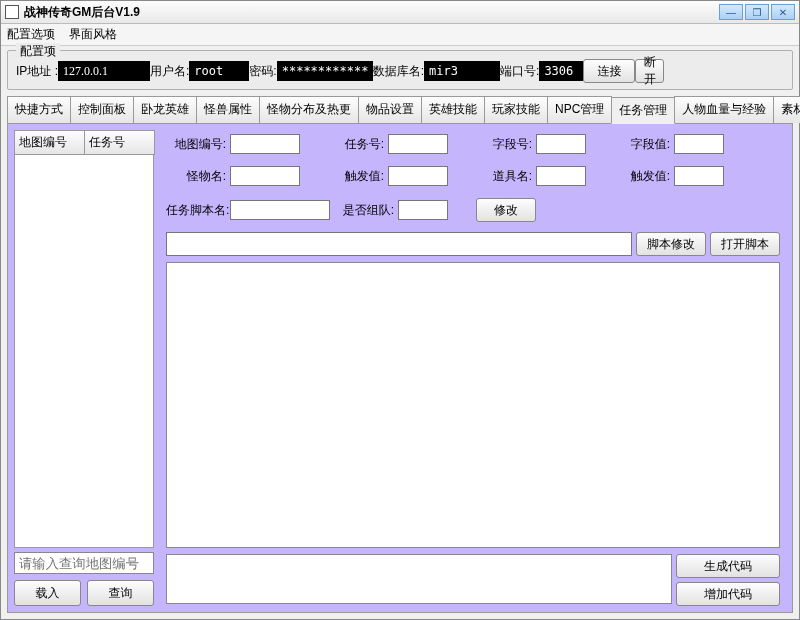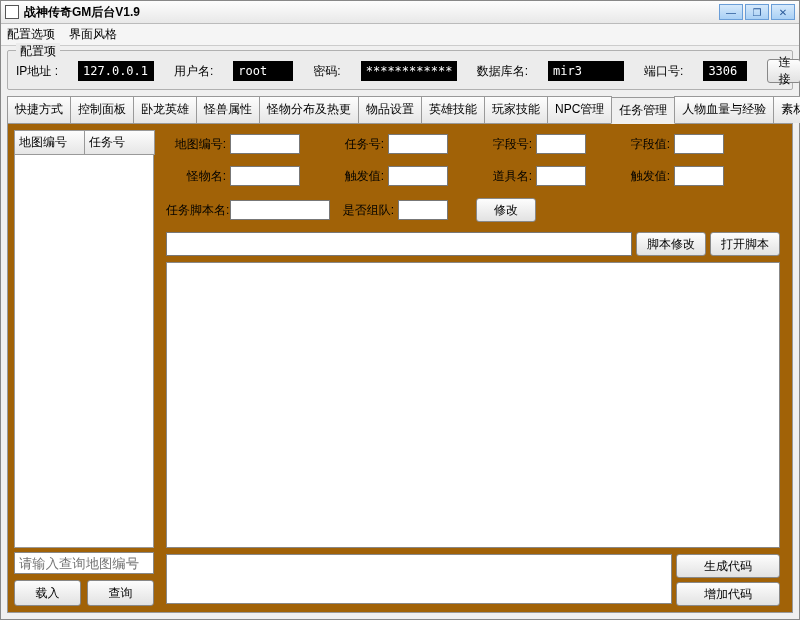--- a/index.html
+++ b/index.html
@@ -5,29 +5,29 @@
 * { box-sizing: border-box; margin: 0; padding: 0; }
 body { font-family: "Microsoft YaHei", SimSun, sans-serif; font-size: 12px; background: #fff; }
 .window { width: 800px; height: 620px; border: 1px solid #888; background: #f0f0f0; display: flex; flex-direction: column; }
 .titlebar { height: 22px; background: linear-gradient(#fdfdfd,#e8e8e8); border-bottom: 1px solid #bbb; display: flex; align-items: center; padding: 11px 4px; }
 .titlebar .ico { width: 14px; height: 14px; background: #fff; border: 1px solid #555; margin-right: 5px; }
 .titlebar .title { flex: 1; font-weight: bold; font-size: 12px; }
 .winbtns { display: flex; gap: 2px; }
 .winbtn { width: 24px; height: 16px; border: 1px solid #6a9ed8; background: linear-gradient(#d6e9fb,#a9d0f5); display: flex; align-items: center; justify-content: center; font-size: 10px; color: #2a5a9a; cursor: pointer; }
 .menubar { height: 22px; background: #f5f5f5; border-bottom: 1px solid #ccc; display: flex; align-items: center; padding: 0 6px; gap: 14px; }
 .menubar span { cursor: pointer; }
-.config-group { margin: 4px 6px 2px 6px; border: 1px solid #b0b0b0; border-radius: 2px; padding: 8px 8px 6px 8px; position: relative; background: #ececec; display: flex; align-items: center; gap: 20px; }
+.config-group { margin: 4px 6px 2px 6px; border: 1px solid #b0b0b0; border-radius: 2px; padding: 8px 8px 6px 8px; position: relative; background: #ececec; display: flex; align-items: center; gap: 0; }
 .config-group .legend { position: absolute; top: -8px; left: 8px; background: #ececec; padding: 0 4px; font-size: 12px; }
 .config-group label { white-space: nowrap; }
 .blk { background: #000; color: #fff; border: 1px solid #000; height: 20px; padding: 0 4px; font-family: monospace; font-size: 12px; }
 .btn { background: linear-gradient(#fdfdfd,#e2e2e2); border: 1px solid #888; border-radius: 3px; padding: 11px 10px; cursor: pointer; height: 22px; display: inline-flex; align-items: center; justify-content: center; font-size: 12px; }
 .tabs { display: flex; margin: 4px 6px 0 6px; border-bottom: 1px solid #999; }
 .tab { padding: 4px 7px; border: 1px solid #999; border-bottom: none; background: linear-gradient(#fdfdfd,#e6e6e6); margin-right: -1px; cursor: pointer; position: relative; white-space: nowrap; font-size: 12px; }
 .tab.active { background: #f0f0f0; border-bottom: 1px solid #f0f0f0; top: 1px; z-index: 2; }
-.content { flex: 1; margin: 0 6px 6px 6px; border: 1px solid #999; border-top: none; background: #a16207; display: flex; padding: 6px; gap: 6px; overflow: hidden; }
+.content { flex: 1; margin: 0 6px 6px 6px; border: 1px solid #999; border-top: none; background: #c4b5fd; display: flex; padding: 6px; gap: 6px; overflow: hidden; }
 .leftcol { width: 140px; display: flex; flex-direction: column; }
 .gridhead { display: flex; }
 .gridhead .gh { flex: 1; border: 1px solid #999; background: linear-gradient(#fdfdfd,#e6e6e6); padding: 3px 4px; text-align: left; margin-right: -1px; }
 .gridbody { flex: 1; background: #fff; border: 1px solid #999; border-top: none; }
 .searchbox { border: 1px solid #888; height: 22px; padding: 0 4px; background: #fff; margin-top: 4px; }
 .leftbtns { display: flex; gap: 6px; margin-top: 6px; justify-content: flex-end; }
 .leftbtns .btn { flex: 1; height: 26px; }
 .rightcol { flex: 1; display: flex; flex-direction: column; }
 .formrows { display: flex; flex-direction: column; gap: 12px; padding: 4px 6px 8px 6px; }
 .formrow { display: flex; align-items: center; gap: 4px; }
@@ -56,21 +56,21 @@
   </div>
 
   <div class="menubar">
     <span>配置选项</span>
     <span>界面风格</span>
   </div>
 
   <div class="config-group">
     <span class="legend">配置项</span>
     <label>IP地址 :</label>
-    <input class="blk" style="width: 76px;" value="127.0.0.1">
+    <input class="blk" style="width: 92px; font-family: Liberation Serif, serif;" value="127.0.0.1">
     <label>用户名:</label>
     <input class="blk" style="width: 60px;" value="root">
     <label>密码:</label>
     <input class="blk" style="width: 96px;" value="************">
     <label>数据库名:</label>
     <input class="blk" style="width: 76px;" value="mir3">
     <label>端口号:</label>
     <input class="blk" style="width: 44px;" value="3306">
     <button class="btn" style="width:52px">连接</button>
     <button class="btn" style="width:29px">断开</button>

